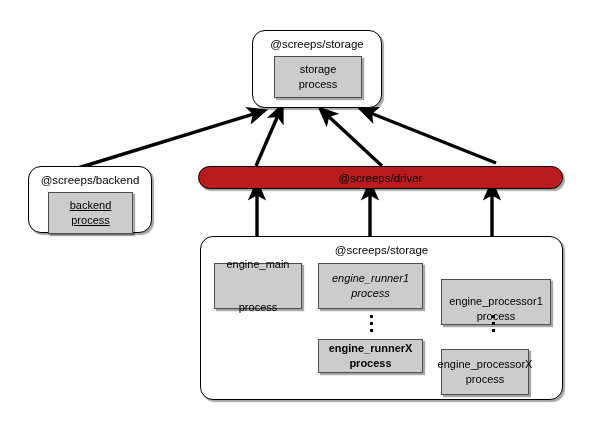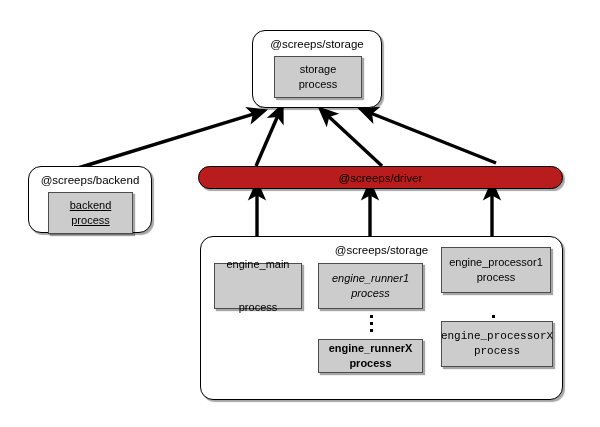--- a/index.html
+++ b/index.html
@@ -157,40 +157,40 @@
     <div class="proc" style="left:13px; top:26px; width:88px; height:46px;gap:28px;">
       <span>engine_main</span>
       <span>process</span>
     </div>
 
     <div class="proc" style="left:117px; top:26px; width:105px; height:46px;font-style:italic;">
       <span>engine_runner1</span>
       <span>process</span>
     </div>
 
-    <div class="proc" style="left:240px; top:10px; width:110px; height:46px;">
+    <div class="proc" style="left:240px; top:42px; width:110px; height:46px;justify-content:flex-end;">
       <span>engine_processor1</span>
       <span>process</span>
     </div>
 
     <div class="vdots" style="left:165px; top:78px;">
       <i></i>
         <i></i>
         <i></i>
     </div>
     <div class="vdots" style="left:287px; top:78px;">
       <i></i>
         <i></i>
         <i></i>
     </div>
 
     <div class="proc" style="left:117px; top:102px; width:105px; height:34px;font-weight:bold;">
       <span>engine_runnerX</span>
       <span>process</span>
     </div>
 
-    <div class="proc" style="left:240px; top:84px; width:112px; height:46px;font-family:Liberation Mono, monospace;">
+    <div class="proc" style="left:240px; top:112px; width:88px; height:46px;">
       <span>engine_processorX</span>
       <span>process</span>
     </div>
   </div>
 
 </div>
 
 </body></html>

